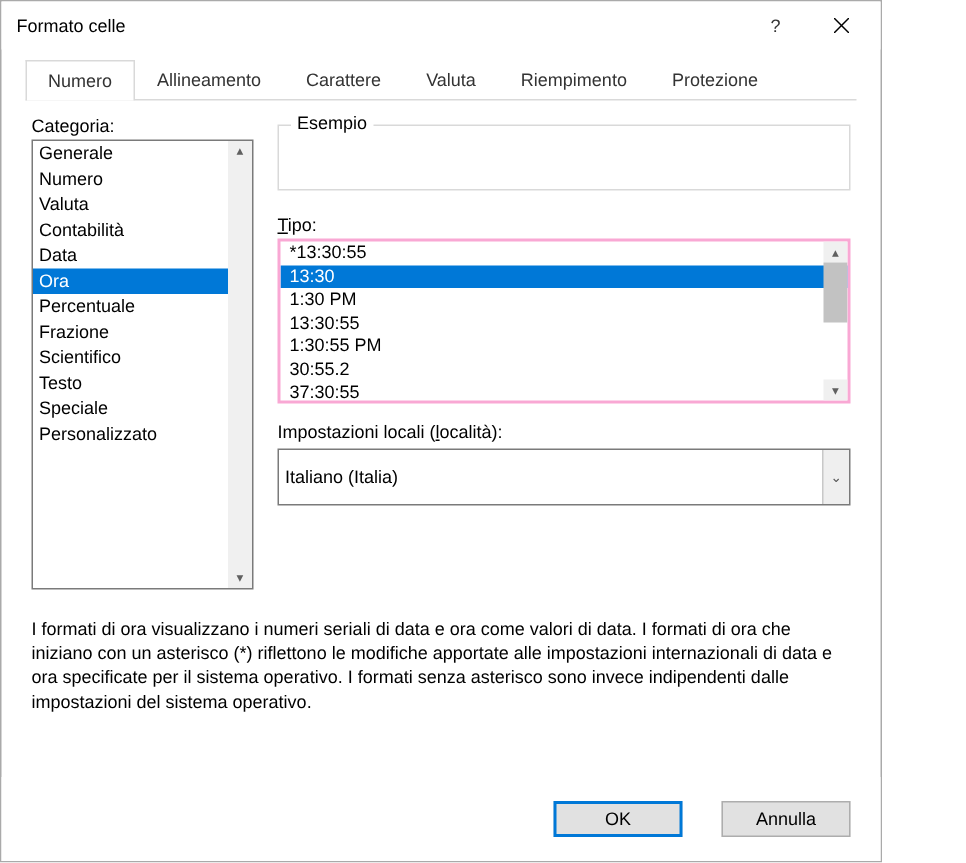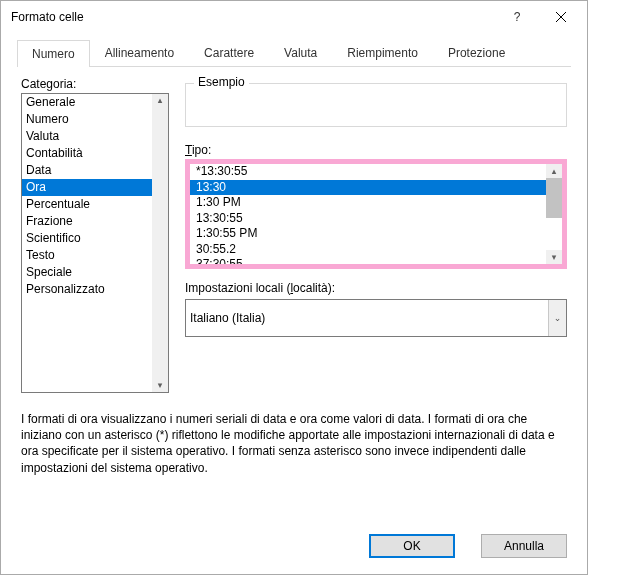--- a/index.html
+++ b/index.html
@@ -128,21 +128,21 @@
   }
   .example-group .group-label {
     position: absolute;
     top: -9px;
     left: 8px;
     background: #fff;
     padding: 0 4px;
     font-size: 12px;
   }
   .type-box {
-    border: 5px solid #f9a8d4;
+    border: 2px solid #f9a8d4;
     height: 110px;
     position: relative;
     overflow: hidden;
     background: #fff;
   }
   .type-box .scroll-thumb {
     position: absolute;
     right: 0;
     top: 14px;
     width: 16px;

